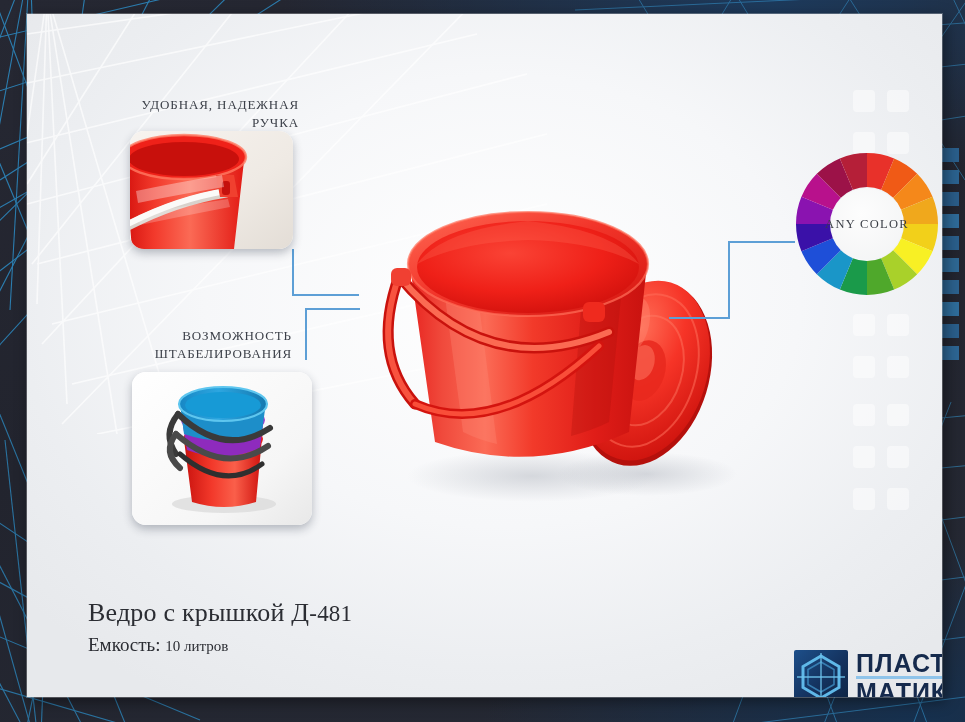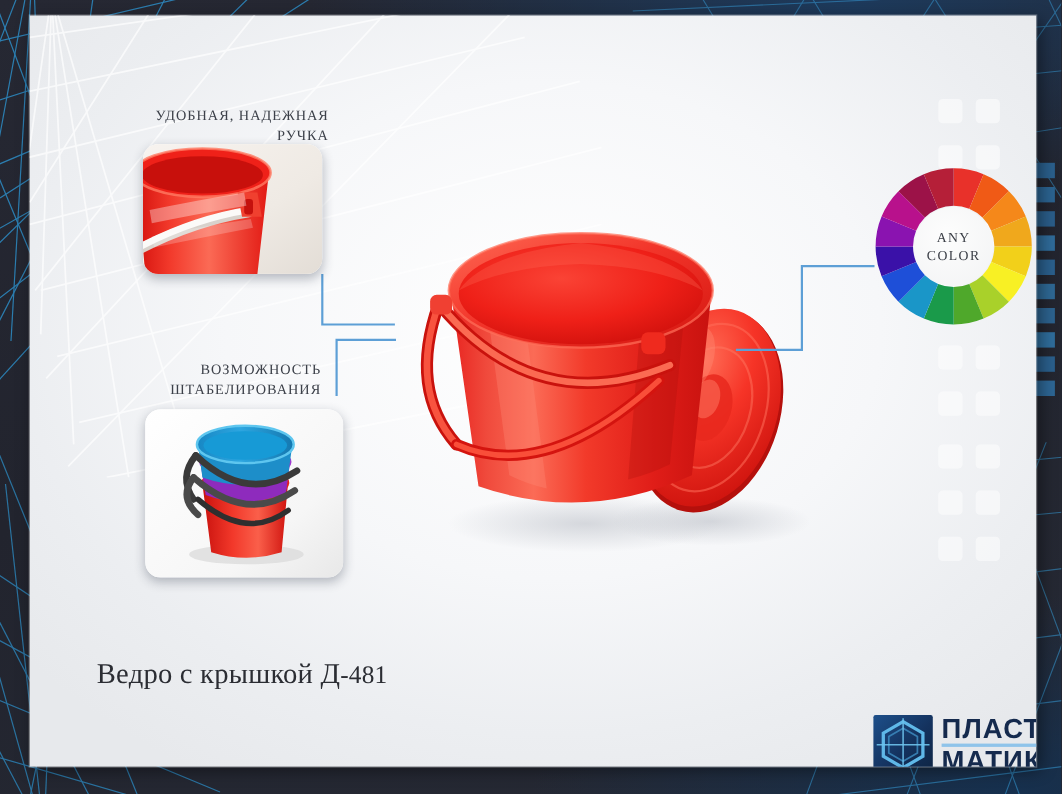--- a/index.html
+++ b/index.html
@@ -73,21 +73,21 @@
 
   
   #hero { position:absolute; left:320px; top:150px; width:400px; height:360px; }
 
   
   #wheel { position:absolute; left:768px; top:138px; width:144px; height:144px; }
   #wheel-hub {
     position:absolute; left:36px; top:36px; width:72px; height:72px;
     border-radius:50%;
     background:radial-gradient(circle at 42% 36%, #fdfdfd, #f2f3f4);
-    display:flex; flex-direction:column; align-items:center; justify-content:center;
+    display:flex; align-items:center; justify-content:center;
     gap:4px;
   }
   #wheel-hub span {
     font-family:"Liberation Serif", serif;
     font-size:12.5px; letter-spacing:1.3px; color:#3a3e46; line-height:1;
   }
 
   
   #title {
     position:absolute; left:61px; top:584px;
@@ -432,20 +432,24 @@
       </svg>
       <div id="wheel-hub">
         <span>ANY</span>
         <span>COLOR</span>
       </div>
     </div>
 
     <div id="title">
       <span>Ведро с крышкой Д</span><span class="code">-481</span>
     </div>
+    <div id="subtitle">
+      <span>Емкость:</span>
+      <span class="val">10 литров</span>
+    </div>
 
     <div id="logo">
       <svg id="logo-mark" viewBox="0 0 56 56">
         <defs>
           <linearGradient id="lmg" x1="0" y1="0" x2="1" y2="1">
             <stop offset="0%" stop-color="#1b4a82"></stop>
             <stop offset="55%" stop-color="#14315c"></stop>
             <stop offset="100%" stop-color="#0f2murder"></stop>
           </linearGradient>
           <linearGradient id="lmg2" x1="0" y1="0" x2="1" y2="1">

